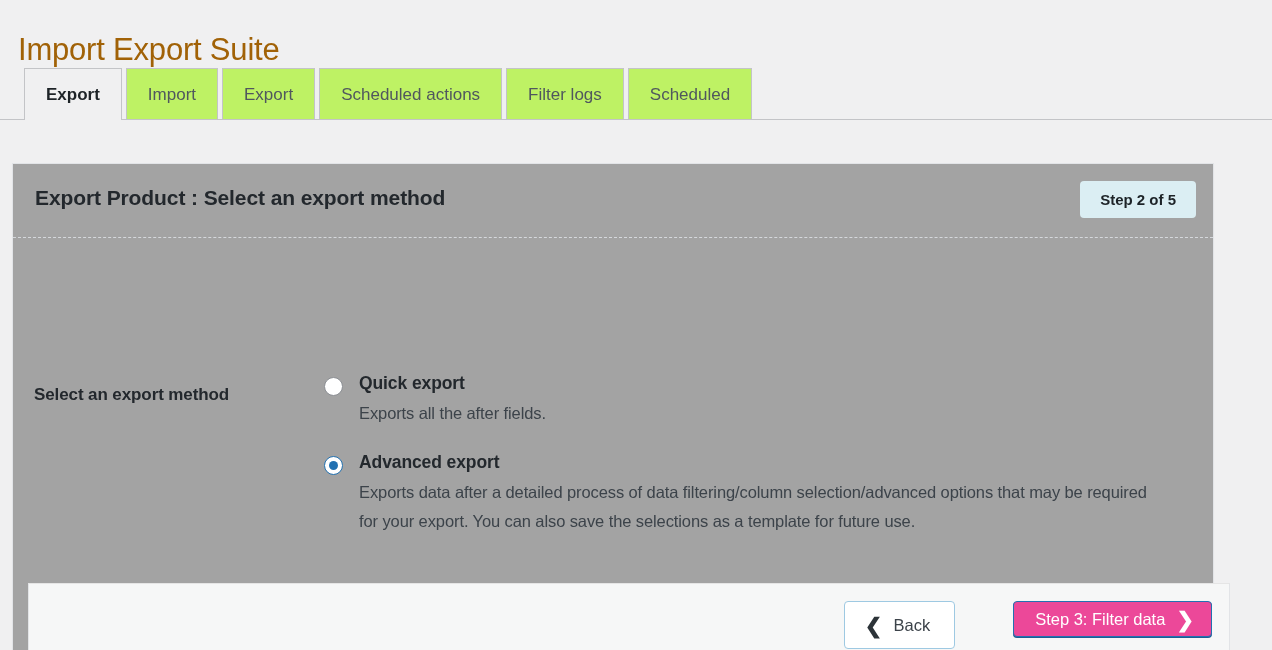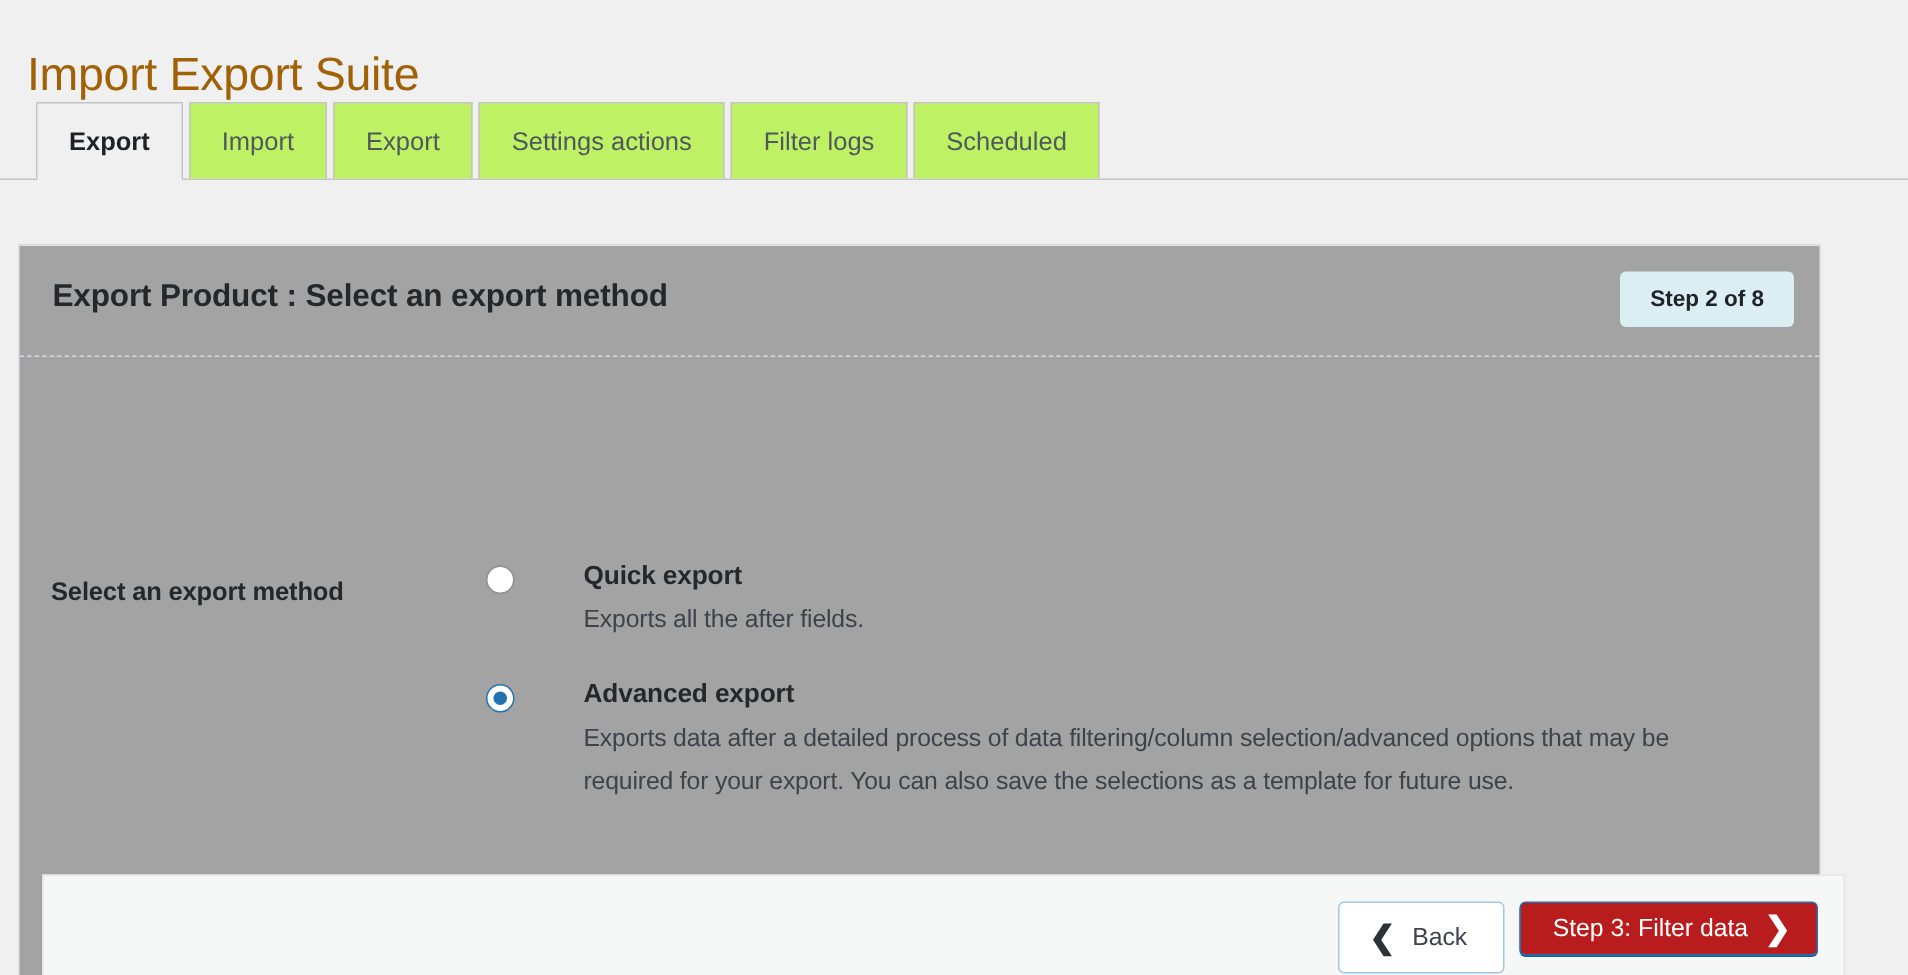--- a/index.html
+++ b/index.html
@@ -171,21 +171,21 @@
     position: absolute;
     left: 50%;
     top: 50%;
     width: 9px;
     height: 9px;
     margin-left: -4.5px;
     margin-top: -4.5px;
     border-radius: 50%;
     background: #2271b1;
   }
-  .radio-text { flex: 1 1 auto; margin-left: 30px; }
+  .radio-text { flex: 1 1 auto; }
   .radio-title {
     font-size: 17.5px;
     font-weight: 700;
     color: #23282d;
     line-height: 1.2;
     letter-spacing: -0.1px;
     cursor: pointer;
   }
   .radio-desc {
     font-size: 16.5px;
@@ -230,27 +230,28 @@
     white-space: nowrap;
   }
   .btn-secondary {
     background: #ffffff;
     border: 1px solid #9ec9e2;
     color: #3c434a;
     padding: 0 24px 0 20px;
     height: 48px;
   }
   .btn-primary {
-    background: #b91c1c;
+    background: #ec4899;
     border: 1px solid #2271b1;
     color: #ffffff;
     font-weight: 400;
     padding: 0 17px 0 21px;
     height: 36px;
     box-shadow: 0 1px 0 #1c5d92;
+    margin-left: 48px;
   }
   .chev {
     font-size: 21px;
     font-weight: 700;
     line-height: 1;
     display: inline-block;
   }
   .chev-left { color: #2c3338; }
   .chev-right { color: #ffffff; }
 </style>
@@ -264,36 +265,36 @@
     <div class="tab active">
       <span>Export</span>
     </div>
     <div class="tab">
       <span>Import</span>
     </div>
     <div class="tab">
       <span>Export</span>
     </div>
     <div class="tab">
-      <span>Settings actions</span>
+      <span>Scheduled actions</span>
     </div>
     <div class="tab">
       <span>Filter logs</span>
     </div>
     <div class="tab">
       <span>Scheduled</span>
     </div>
   </div>
 </div>
 
 <div id="card">
 
   <div id="card-header">
     <div id="card-title">Export Product : Select an export method</div>
-    <div id="step-badge">Step 2 of 8</div>
+    <div id="step-badge">Step 2 of 5</div>
   </div>
 
   <div id="card-body">
     <div id="field-label">Select an export method</div>
 
     <div id="radio-group">
 
       <div class="radio-row">
         <span class="radio-mark"></span>
         <div class="radio-text">

